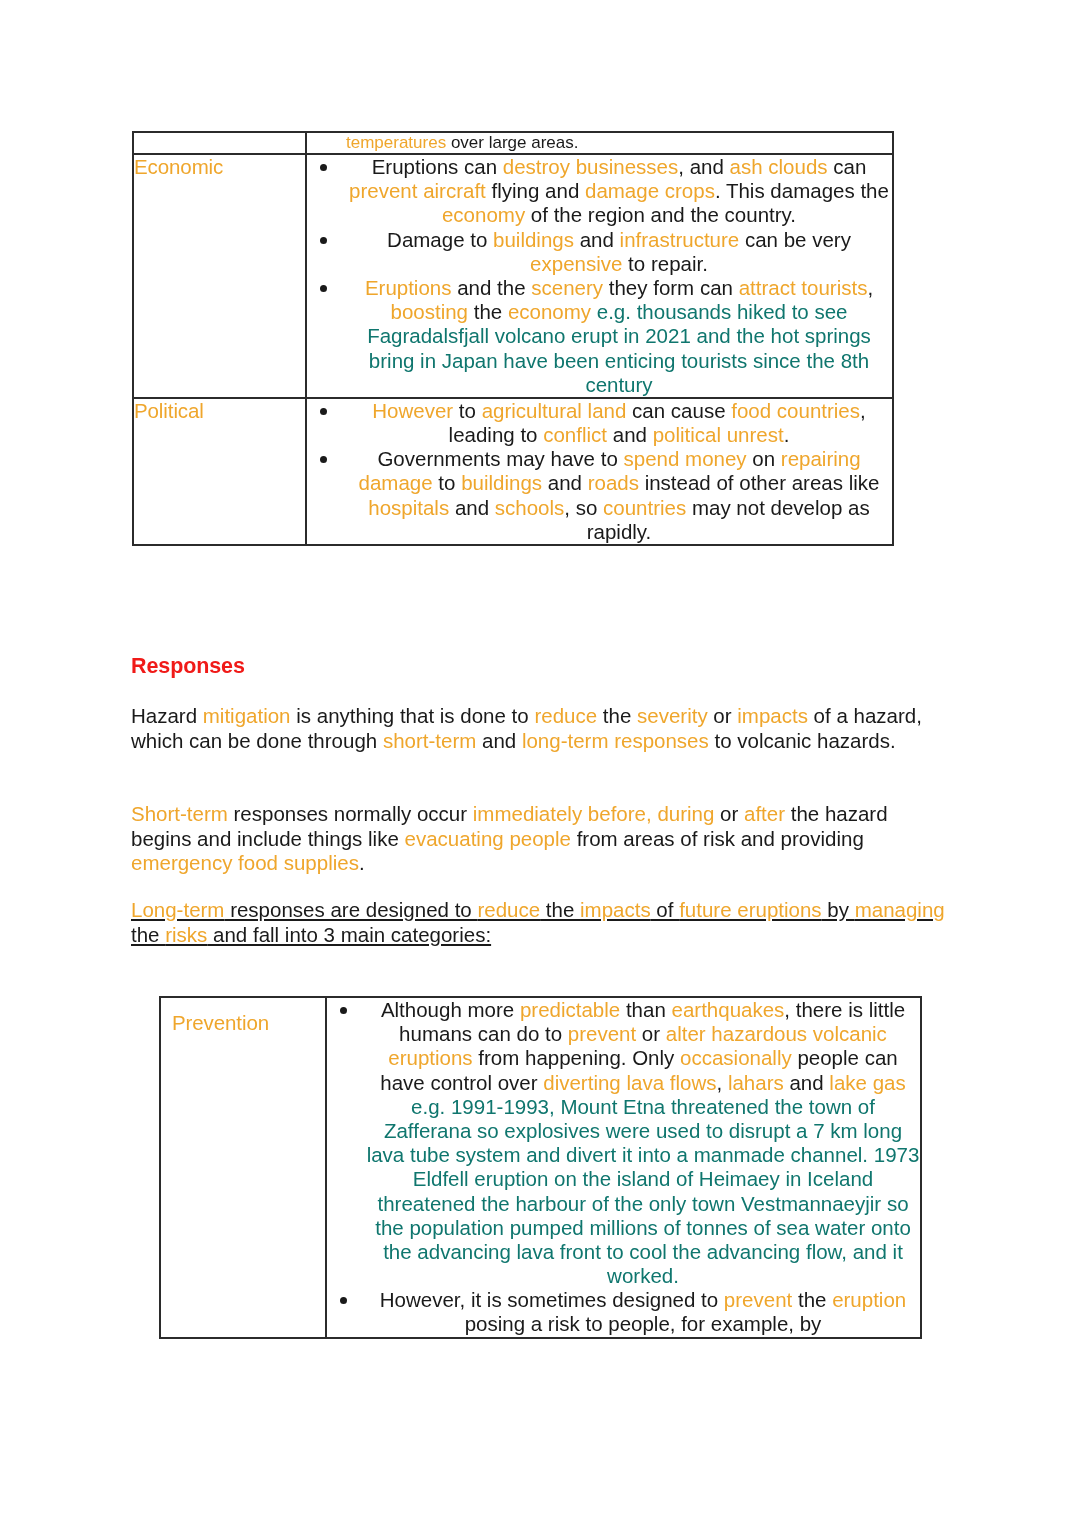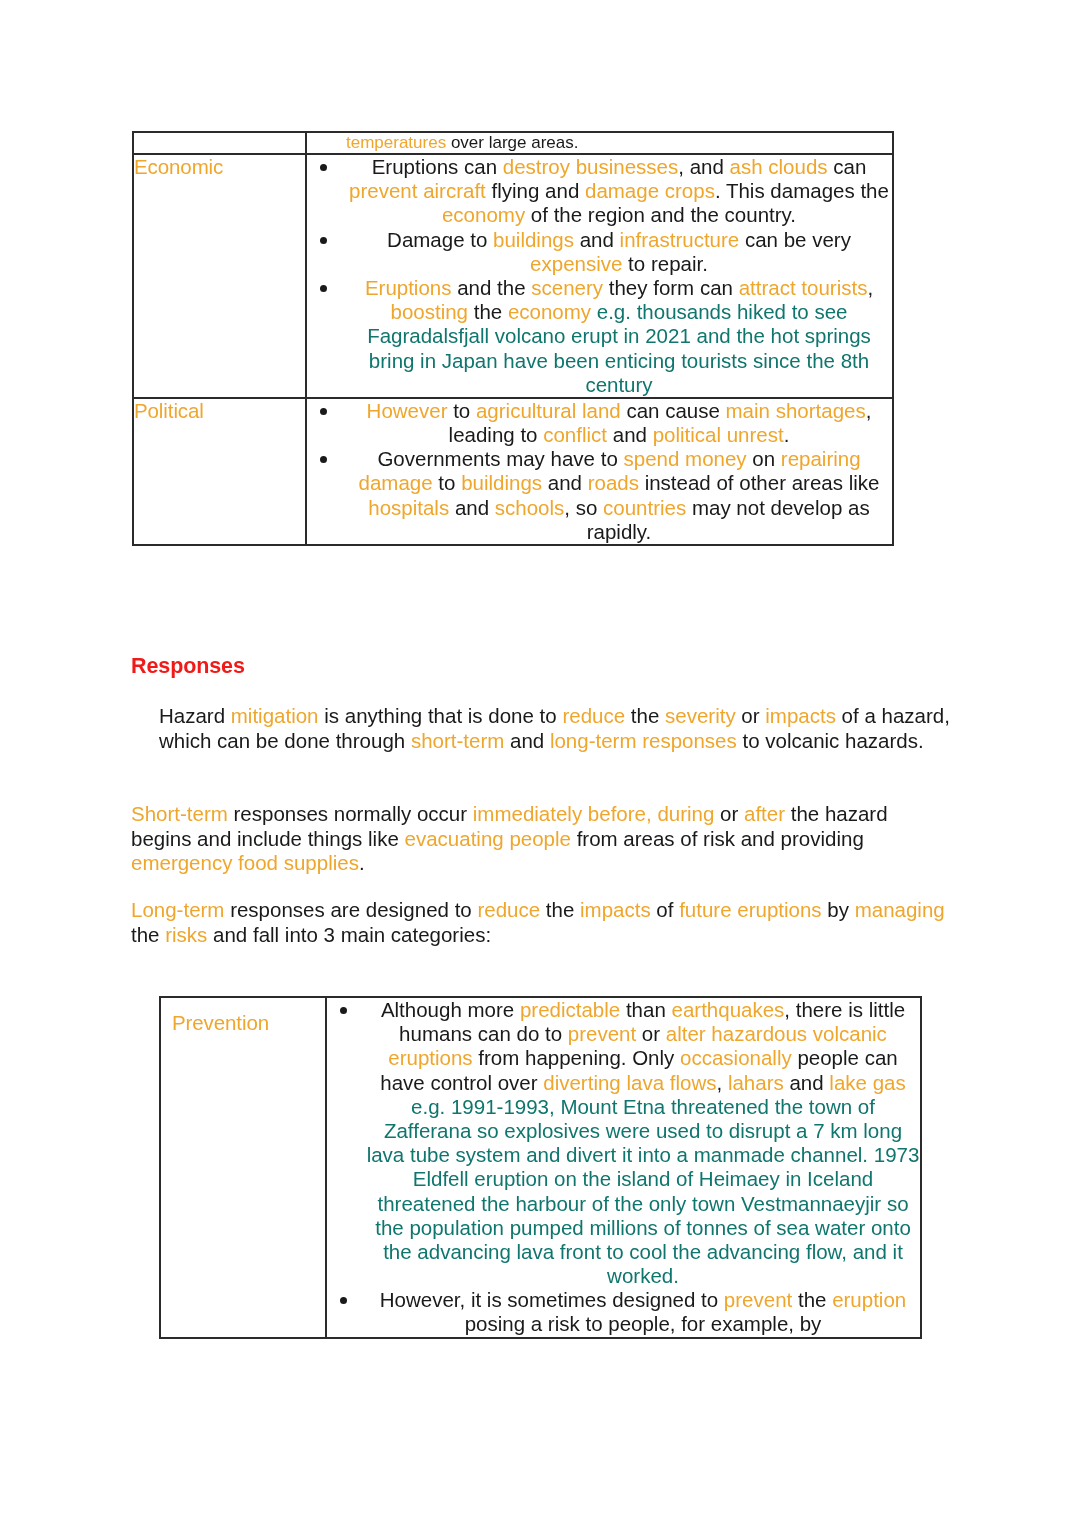--- a/index.html
+++ b/index.html
@@ -116,23 +116,23 @@
 
   p.body-para {
     position: absolute;
     left: 131px;
     width: 818px;
     margin: 0;
     font-size: 20.5px;
     line-height: 1.2;
     color: #1a1a1a;
   }
-  #para-mitigation { top: 704px; margin-left: 28px; }
+  #para-mitigation { top: 704px; }
   #para-shortterm  { top: 802px; }
-  #para-longterm   { top: 898px; }
+  #para-longterm   { top: 898px; text-decoration: underline; }
 </style>
 </head>
 <body>
 
 <div class="page">
 
   <table id="impacts-table" class="notes-table">
     <colgroup>
       <col class="label-col">
       <col class="body-col">
@@ -151,21 +151,21 @@
             <li><span class="plain">Eruptions can </span><span class="k">destroy businesses</span><span class="plain">, and </span><span class="k">ash clouds</span><span class="plain"> can </span><span class="k">prevent aircraft</span><span class="plain"> flying and </span><span class="k">damage crops</span><span class="plain">. This damages the </span><span class="k">economy</span><span class="plain"> of the region and the country.</span></li>
             <li><span class="plain">Damage to </span><span class="k">buildings</span><span class="plain"> and </span><span class="k">infrastructure</span><span class="plain"> can be very </span><span class="k">expensive</span><span class="plain"> to repair.</span></li>
             <li><span class="k">Eruptions</span><span class="plain"> and the </span><span class="k">scenery</span><span class="plain"> they form can </span><span class="k">attract tourists</span><span class="plain">, </span><span class="k">boosting</span><span class="plain"> the </span><span class="k">economy</span><span class="g"> e.g. thousands hiked to see Fagradalsfjall volcano erupt in 2021 and the hot springs bring in Japan have been enticing tourists since the 8th century</span></li>
           </ul>
         </td>
       </tr>
       <tr>
         <td class="cat-label">Political</td>
         <td class="cell-body">
           <ul class="bullets">
-            <li><span class="k">However</span><span class="plain"> to </span><span class="k">agricultural land</span><span class="plain"> can cause </span><span class="k">main shortages</span><span class="plain">, leading to </span><span class="k">conflict</span><span class="plain"> and </span><span class="k">political unrest</span><span class="plain">.</span></li>
+            <li><span class="k">However</span><span class="plain"> to </span><span class="k">agricultural land</span><span class="plain"> can cause </span><span class="k">food countries</span><span class="plain">, leading to </span><span class="k">conflict</span><span class="plain"> and </span><span class="k">political unrest</span><span class="plain">.</span></li>
             <li><span class="plain">Governments may have to </span><span class="k">spend money</span><span class="plain"> on </span><span class="k">repairing damage</span><span class="plain"> to </span><span class="k">buildings</span><span class="plain"> and </span><span class="k">roads</span><span class="plain"> instead of other areas like </span><span class="k">hospitals</span><span class="plain"> and </span><span class="k">schools</span><span class="plain">, so </span><span class="k">countries</span><span class="plain"> may not develop as rapidly.</span></li>
           </ul>
         </td>
       </tr>
     </tbody>
   </table>
 
   <h2 id="responses-heading" class="section-heading">Responses</h2>
 
   <p id="para-mitigation" class="body-para"><span class="plain">Hazard </span><span class="k">mitigation</span><span class="plain"> is anything that is done to </span><span class="k">reduce</span><span class="plain"> the </span><span class="k">severity</span><span class="plain"> or </span><span class="k">impacts</span><span class="plain"> of a hazard, which can be done through </span><span class="k">short-term</span><span class="plain"> and </span><span class="k">long-term responses</span><span class="plain"> to volcanic hazards.</span></p>

